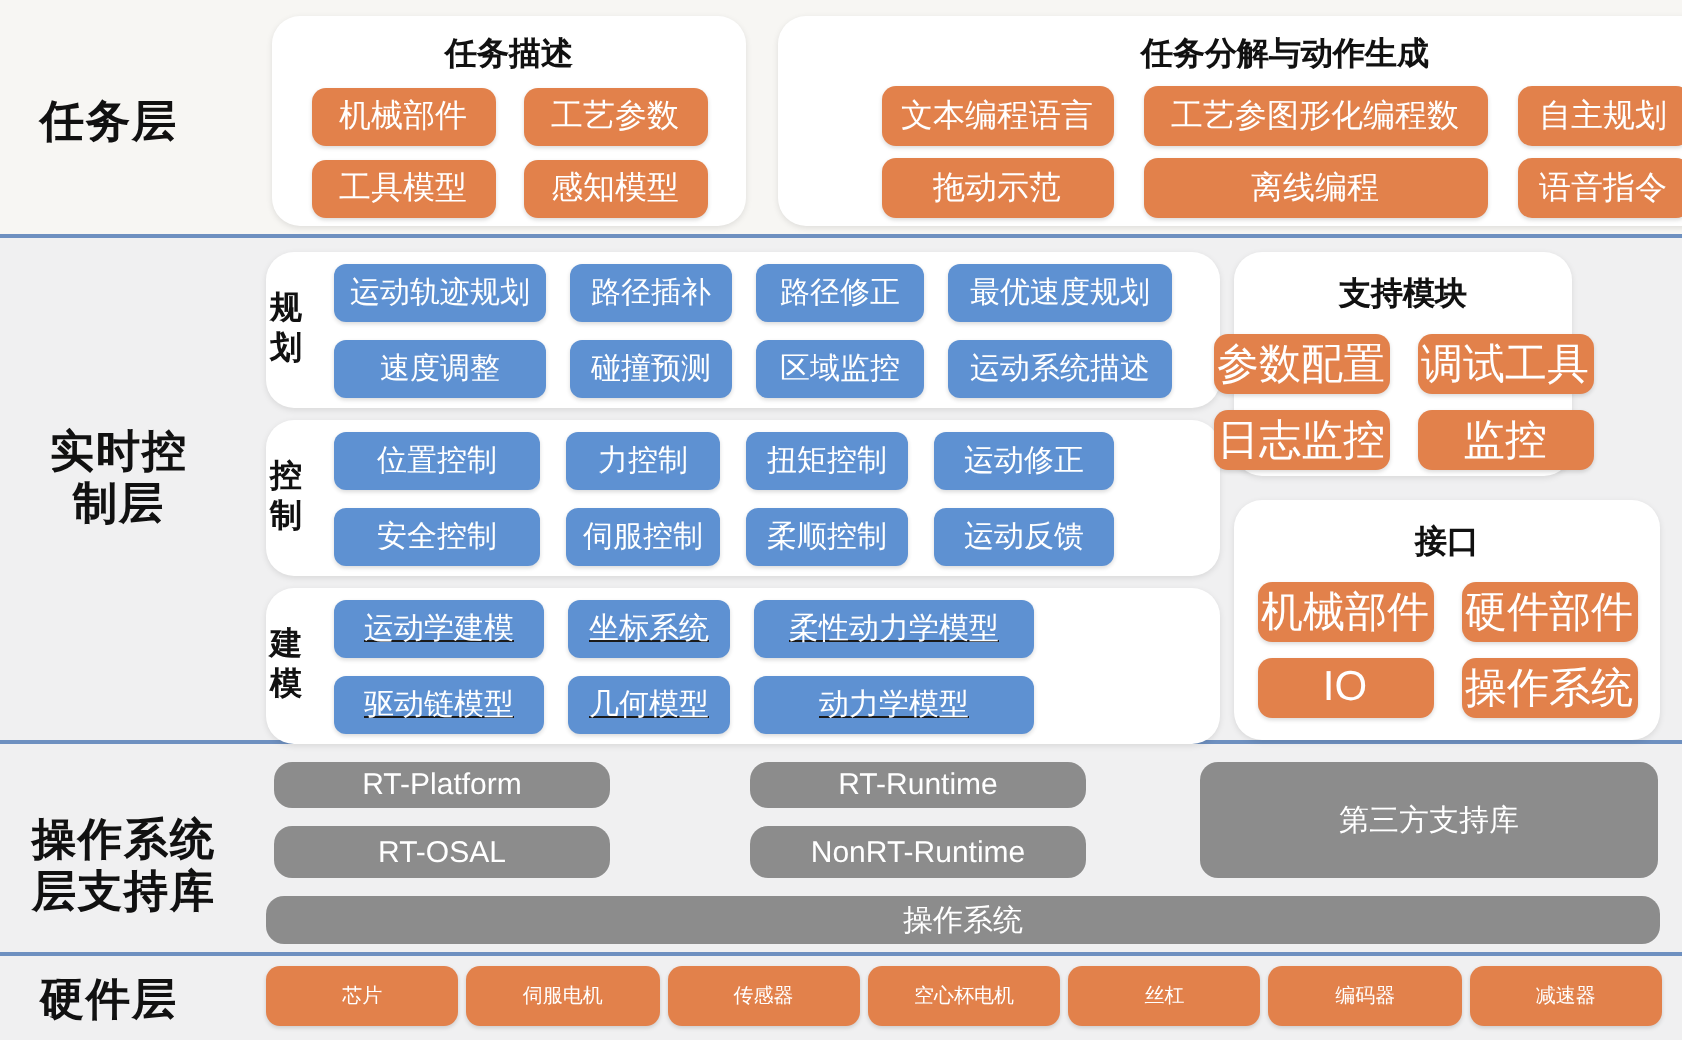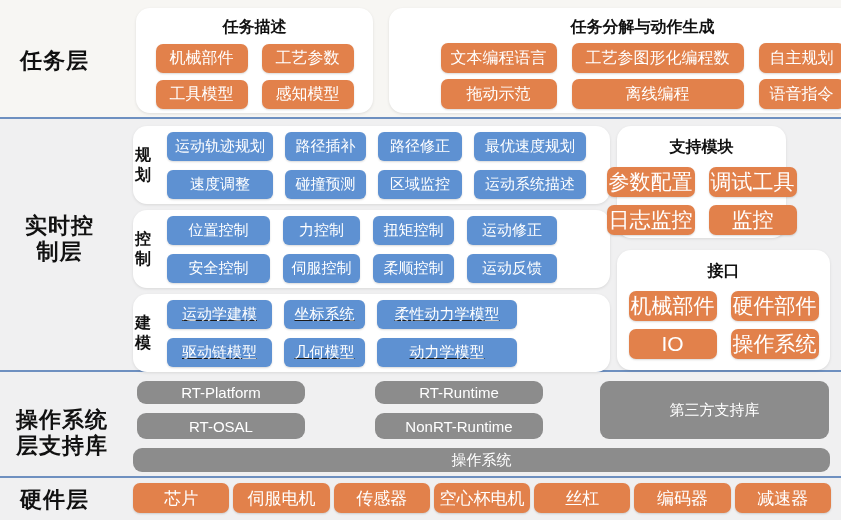--- a/index.html
+++ b/index.html
@@ -76,21 +76,21 @@
   .os-b{left:375px;top:381px;width:168px;height:23px;}
   .os-c{left:137px;top:413px;width:168px;height:26px;}
   .os-d{left:375px;top:413px;width:168px;height:26px;}
   .os-e{left:600px;top:381px;width:229px;height:58px;border-radius:16px;}
   .os-f{left:133px;top:448px;width:697px;height:24px;}
   
   .hw-row{
     position:absolute;left:133px;top:483px;width:698px;height:30px;
     display:grid;grid-template-columns:repeat(7,1fr);gap:4px;
   }
-  .hw-row .box{height:30px;font-size:17px;}
+  .hw-row .box{height:30px;font-size:10px;}
 </style>
 </head>
 <body>
 
 <div class="canvas">
 
   <div class="section section-task"></div>
   <div class="divider" style="top:117px;"></div>
   <div class="divider" style="top:370px;"></div>
   <div class="divider" style="top:476px;"></div>

